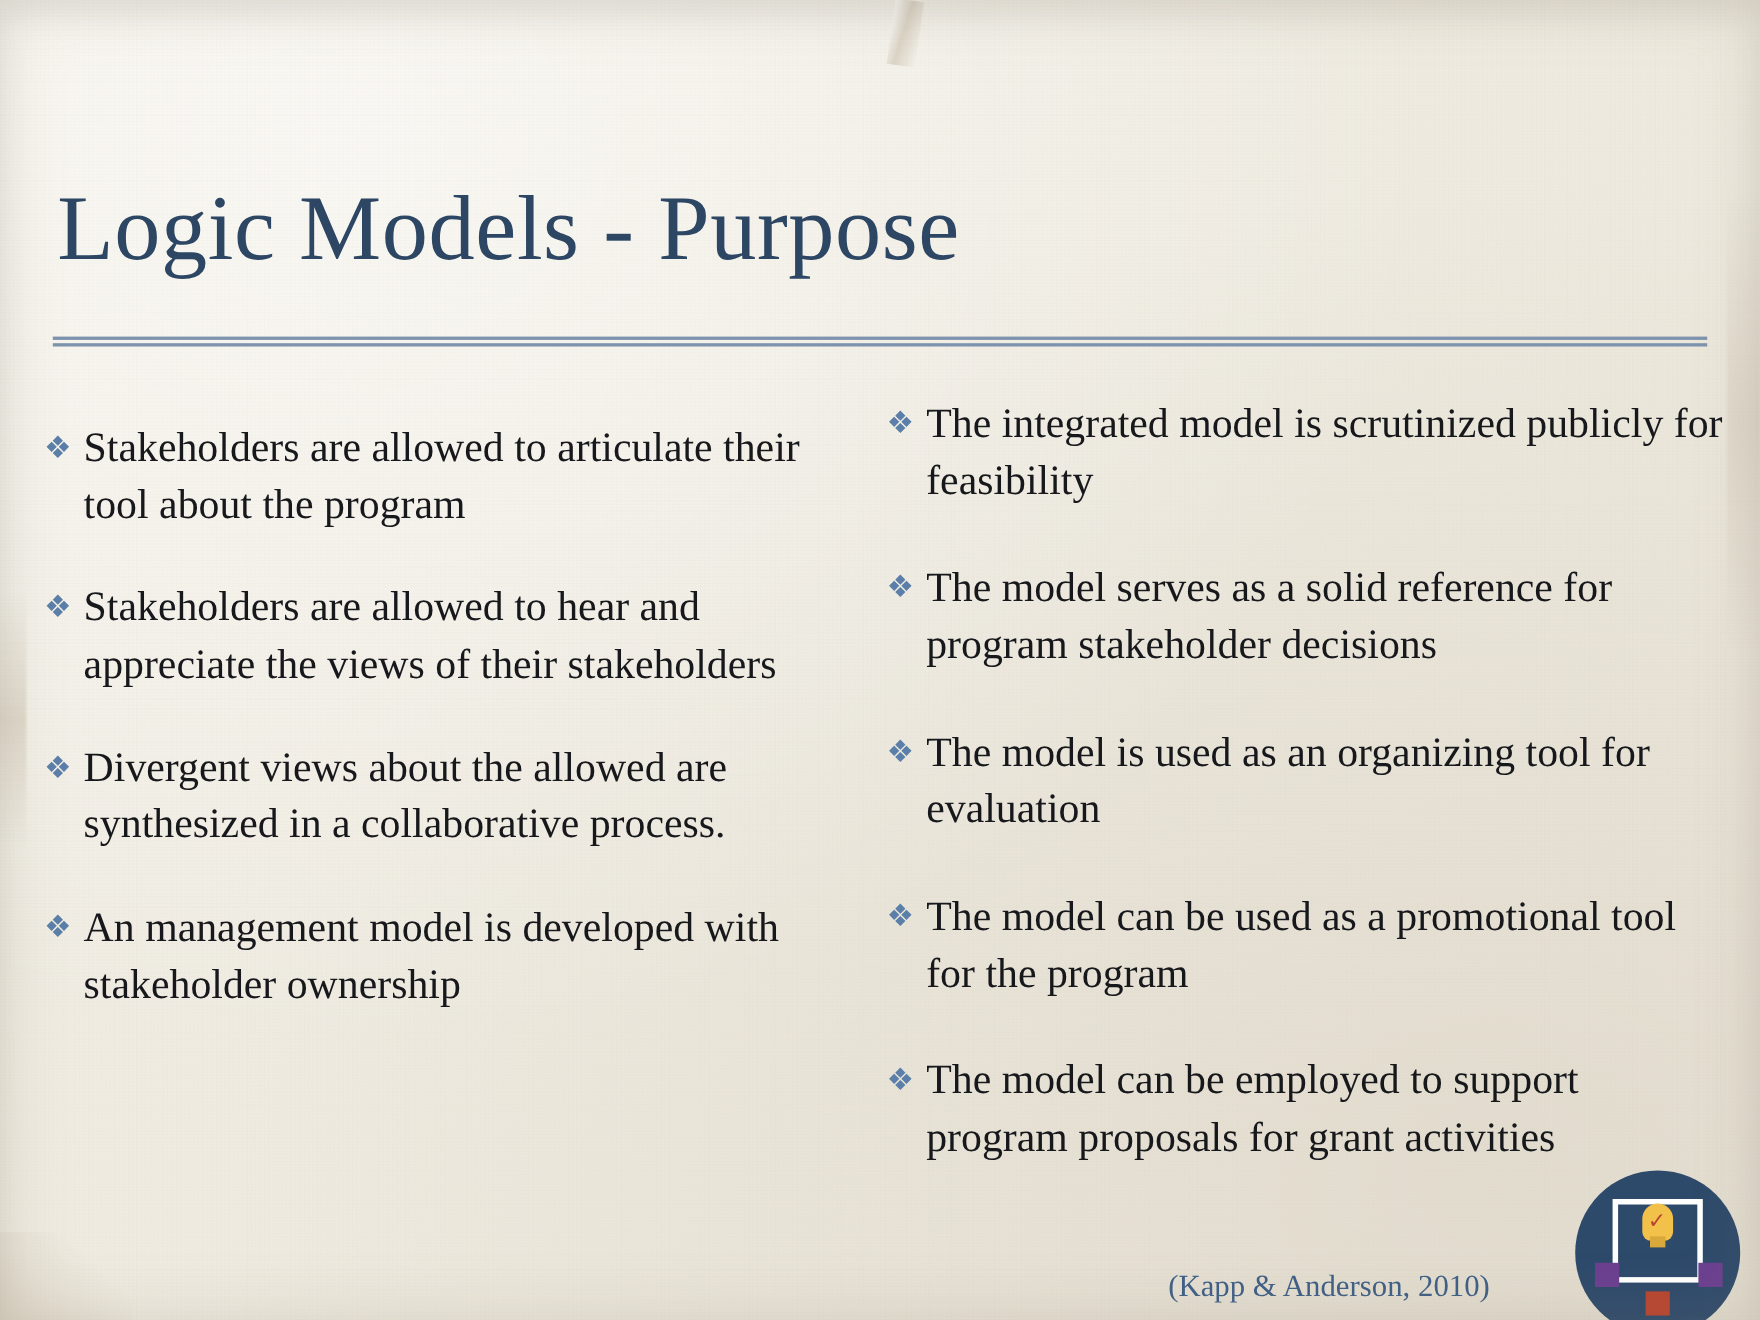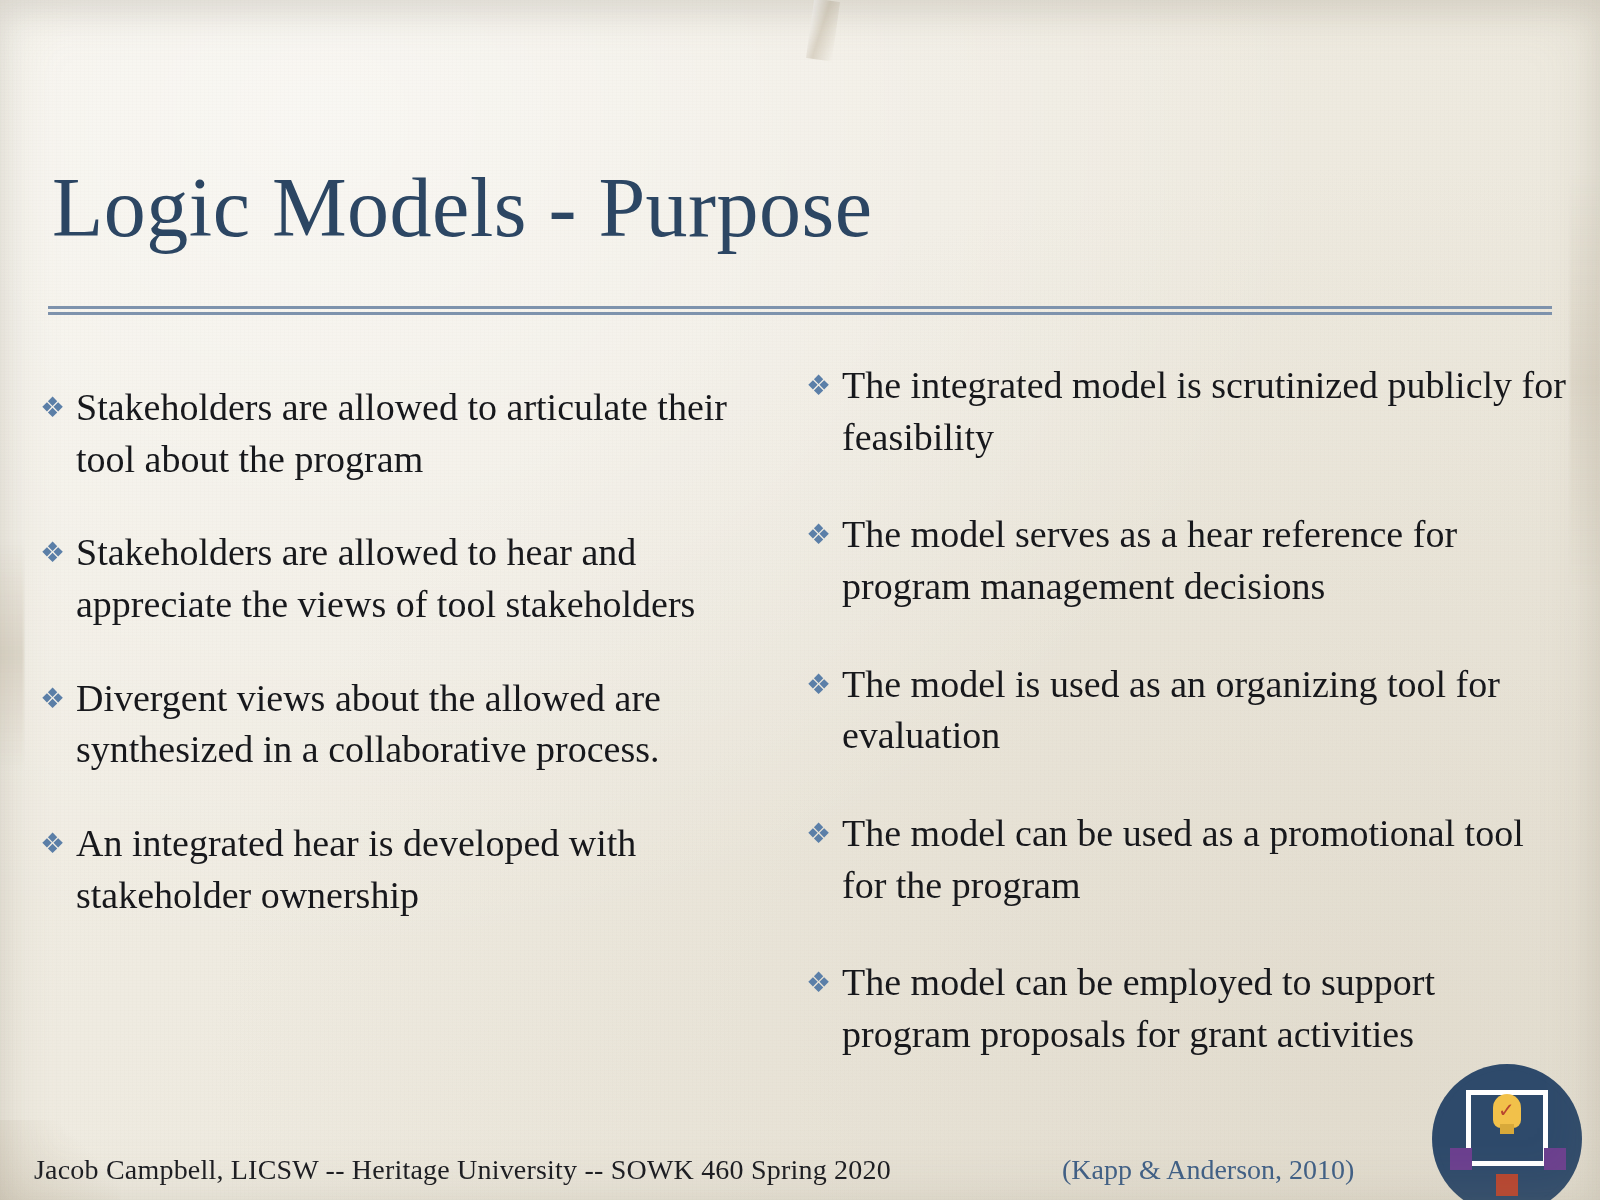--- a/index.html
+++ b/index.html
@@ -243,58 +243,57 @@
 
   <div class="columns">
 
     <div class="col col-left">
       <div class="bullet-row">
         <span class="bullet-mark">❖</span>
         <span class="bullet-text">Stakeholders are allowed to articulate their tool about the program</span>
       </div>
       <div class="bullet-row">
         <span class="bullet-mark">❖</span>
-        <span class="bullet-text">Stakeholders are allowed to hear and appreciate the views of tool stakeholders</span>
+        <span class="bullet-text">Stakeholders are allowed to hear and appreciate the views of their stakeholders</span>
       </div>
       <div class="bullet-row">
         <span class="bullet-mark">❖</span>
         <span class="bullet-text">Divergent views about the allowed are synthesized in a collaborative process.</span>
       </div>
       <div class="bullet-row">
         <span class="bullet-mark">❖</span>
-        <span class="bullet-text">An integrated hear is developed with stakeholder ownership</span>
+        <span class="bullet-text">An management model is developed with stakeholder ownership</span>
       </div>
     </div>
 
     <div class="col col-right">
       <div class="bullet-row">
         <span class="bullet-mark">❖</span>
         <span class="bullet-text">The integrated model is scrutinized publicly for feasibility</span>
       </div>
       <div class="bullet-row">
         <span class="bullet-mark">❖</span>
-        <span class="bullet-text">The model serves as a hear reference for program management decisions</span>
+        <span class="bullet-text">The model serves as a solid reference for program stakeholder decisions</span>
       </div>
       <div class="bullet-row">
         <span class="bullet-mark">❖</span>
         <span class="bullet-text">The model is used as an organizing tool for evaluation</span>
       </div>
       <div class="bullet-row">
         <span class="bullet-mark">❖</span>
         <span class="bullet-text">The model can be used as a promotional tool for the program</span>
       </div>
       <div class="bullet-row">
         <span class="bullet-mark">❖</span>
         <span class="bullet-text">The model can be employed to support program proposals for grant activities</span>
       </div>
     </div>
 
   </div>
 
-  <div class="footer">Jacob Campbell, LICSW -- Heritage University -- SOWK 460 Spring 2020</div>
   <div class="citation">(Kapp &amp; Anderson, 2010)</div>
 
   <div class="logo">
     <div class="ring"></div>
     <div class="frame"></div>
     <div class="bulb"></div>
     <div class="bulb-base"></div>
     <div class="check">✓</div>
     <div class="sq sq-left"></div>
     <div class="sq sq-right"></div>

